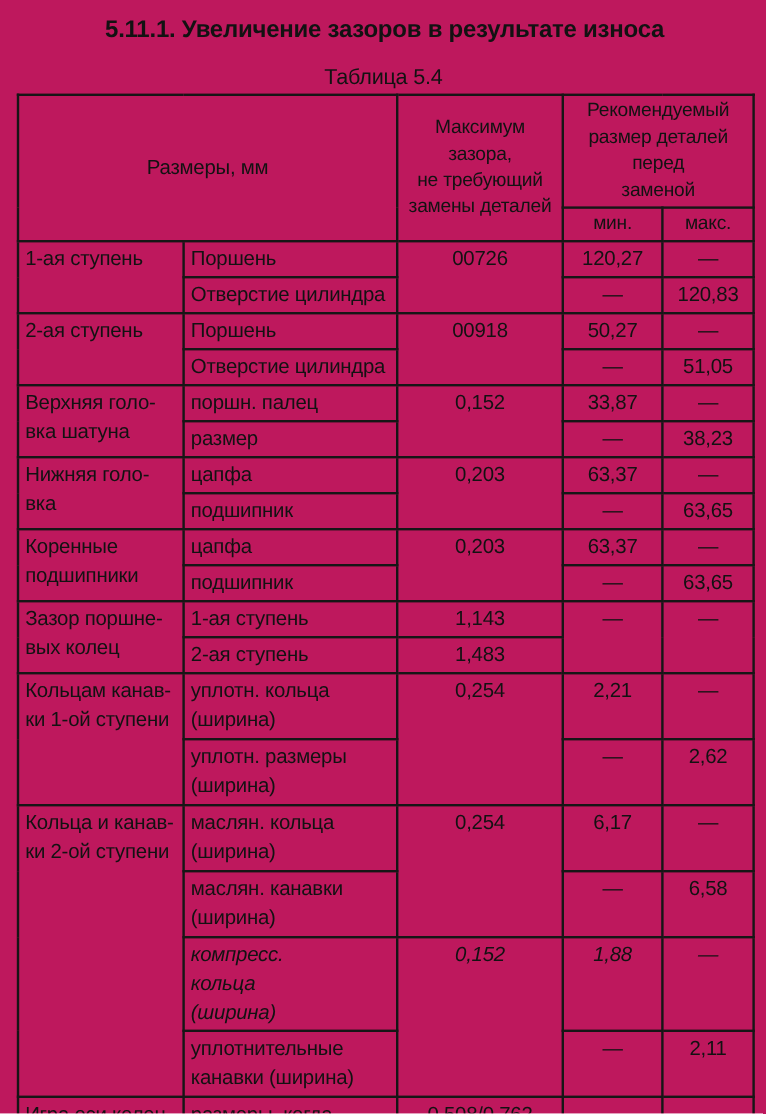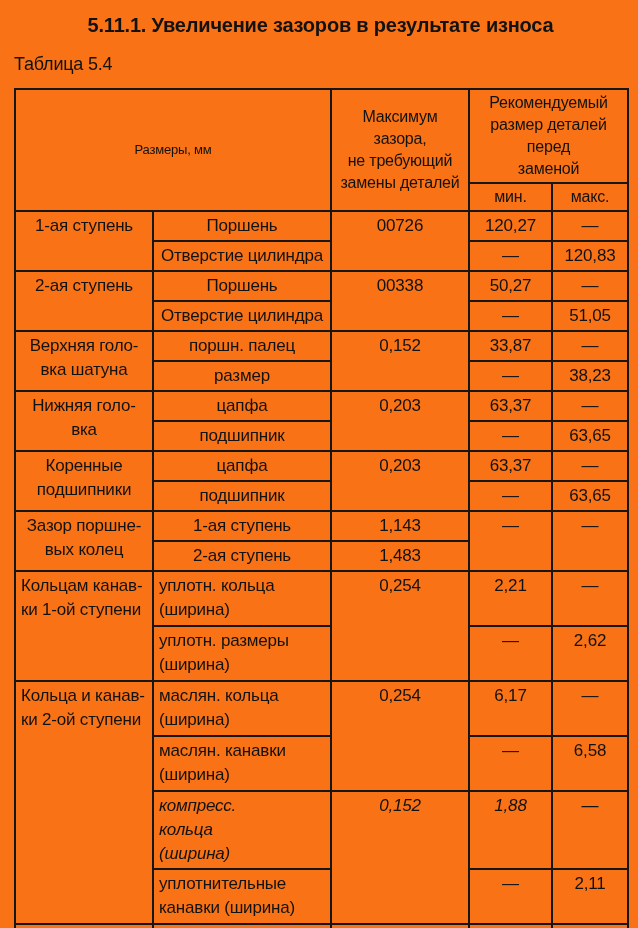--- a/index.html
+++ b/index.html
@@ -5,38 +5,38 @@
   html, body {
     margin: 0;
     padding: 0;
     background: #ffffff;
   }
   .page {
     position: relative;
     width: 638px;
     height: 928px;
     box-sizing: border-box;
-    background: #f97316;
+    background: #be185d;
     color: #121212;
     font-family: "Liberation Sans", sans-serif;
     padding: 8px 11px 0 14px;
     overflow: hidden;
   }
   .doc-title {
     font-size: 20px;
     font-weight: bold;
     text-align: center;
     letter-spacing: -0.2px;
     margin: 6px 0 0 0;
   }
   .tbl-caption {
-    text-align: left;
+    text-align: center;
     font-size: 18px;
     letter-spacing: -0.2px;
-    margin: 17px 0 13px 0;
+    margin: 17px 0 3px 0;
     padding-right: 2px;
   }
   table.wear {
     border-collapse: collapse;
     table-layout: fixed;
     width: 613px;
   }
   table.wear th,
   table.wear td {
     border: 2px solid #161616;
@@ -60,21 +60,21 @@
     padding: 2px 5px 2px 5px;
     letter-spacing: -0.2px;
   }
   td.c-group, td.c-part {
     text-align: left;
     padding-left: 9px;
   }
   td.c-val, td.c-min, td.c-max {
     text-align: center;
   }
-  tr.r-single td { height: 30px; text-align: center; }
+  tr.r-single td { height: 30px; }
   tr.r-double td { height: 55px; border-radius: 12px; }
   tr.r-triple td { height: 76px; font-style: italic; }
   thead tr.head-top th { height: 71px; }
   thead tr.head-sub th { height: 25px; text-align: center; }
 </style>
 </head>
 <body>
 
 <div class="page">
 
@@ -85,21 +85,21 @@
   <table class="wear">
     <colgroup>
       <col style="width:138px">
       <col style="width:178px">
       <col style="width:138px">
       <col style="width:83px">
       <col style="width:76px">
     </colgroup>
     <thead>
       <tr class="head-top">
-        <th colspan="2" rowspan="2" style="font-size:13px">Размеры, мм</th>
+        <th colspan="2" rowspan="2" style="font-size:17px">Размеры, мм</th>
         <th rowspan="2">Максимум зазора,
 не требующий
 замены деталей</th>
         <th colspan="2">Рекомендуемый
 размер деталей перед
 заменой</th>
       </tr>
       <tr class="head-sub">
         <th>мин.</th>
         <th>макс.</th>
@@ -115,21 +115,21 @@
       </tr>
       <tr class="r-single">
         <td class="c-part">Отверстие цилиндра</td>
         <td class="c-min">—</td>
         <td class="c-max">120,83</td>
       </tr>
 
       <tr class="r-single">
         <td class="c-group" rowspan="2">2-ая ступень</td>
         <td class="c-part">Поршень</td>
-        <td class="c-val" rowspan="2">00338</td>
+        <td class="c-val" rowspan="2">00918</td>
         <td class="c-min">50,27</td>
         <td class="c-max">—</td>
       </tr>
       <tr class="r-single">
         <td class="c-part">Отверстие цилиндра</td>
         <td class="c-min">—</td>
         <td class="c-max">51,05</td>
       </tr>
 
       <tr class="r-single">

